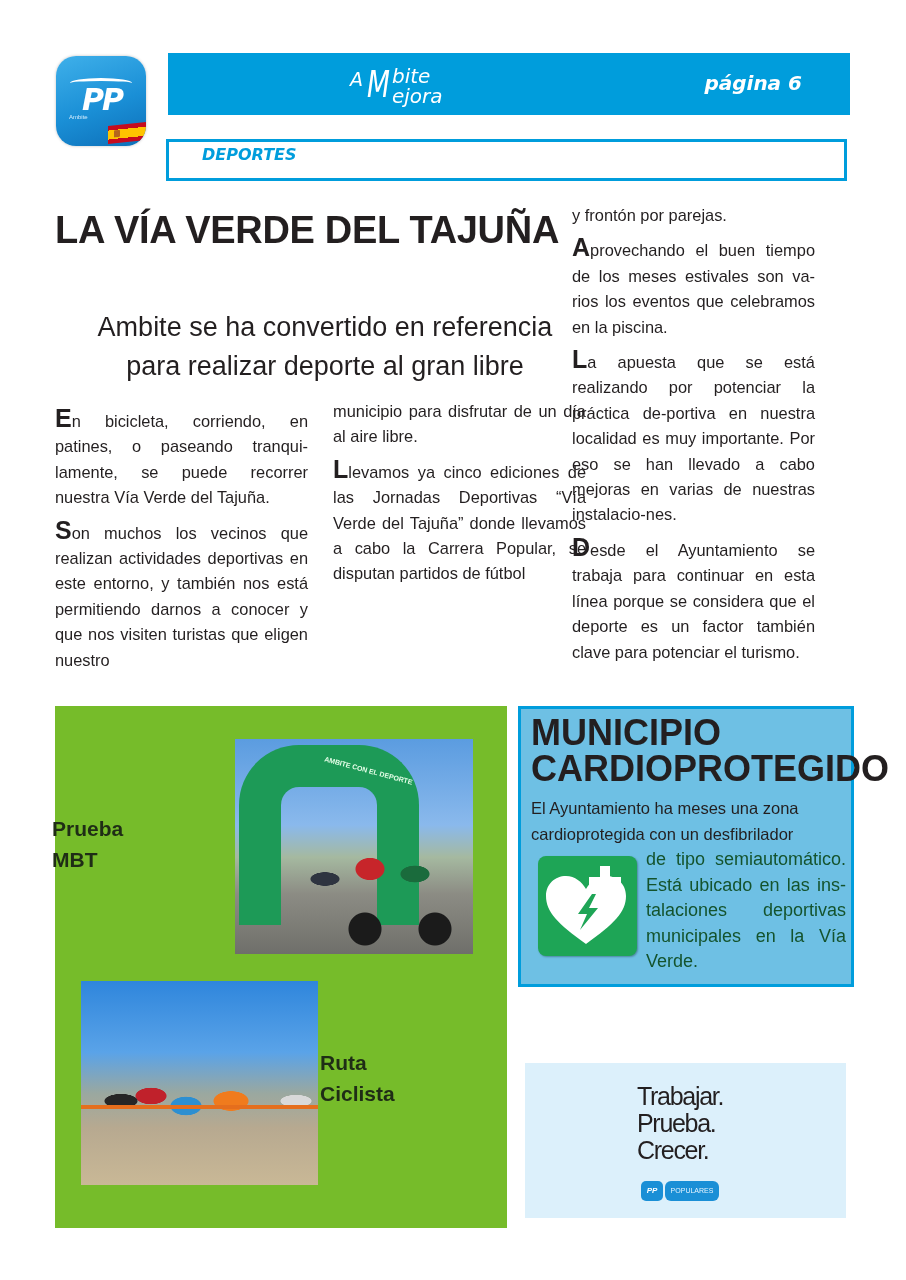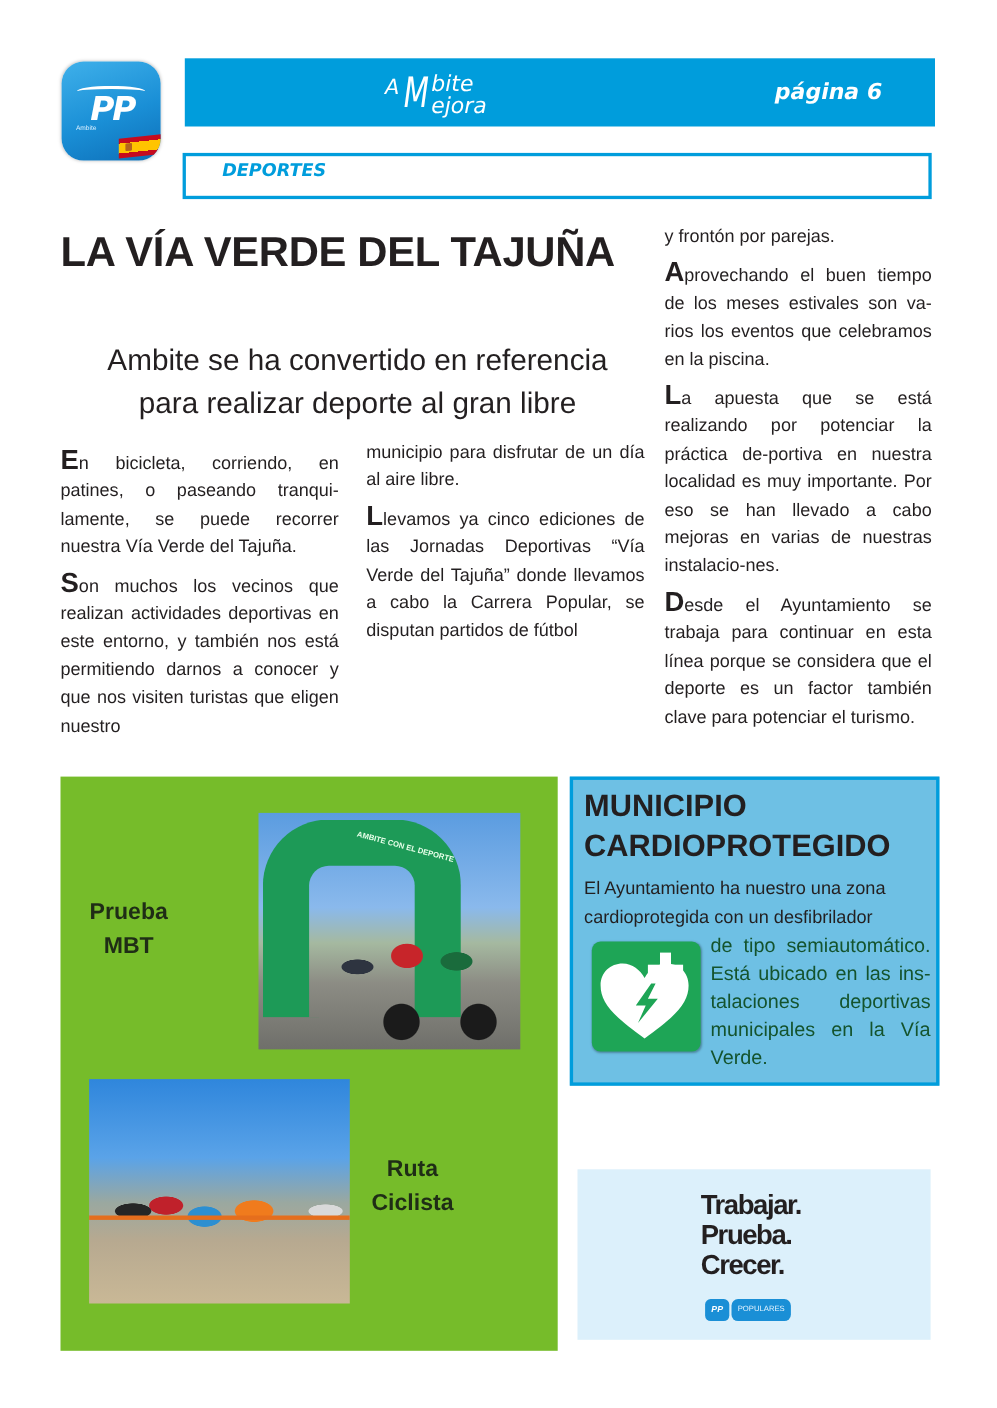--- a/index.html
+++ b/index.html
@@ -77,21 +77,21 @@
 
     
     .col {
       position: absolute; font-family: "Liberation Sans", sans-serif; font-size: 16.4px; line-height: 25.4px;
       text-align: justify; color: #231f20; hyphens: manual;
     }
     .col p { margin-bottom: 9px; }
     .col .drop { font-weight: bold; font-size: 25px; line-height: 20px; }
     .col1 { left: 55px; top: 408px; width: 253px; }
     .col2 { left: 333px; top: 399px; width: 253px; }
-    .col3 { left: 604px; top: 203px; width: 243px; }
+    .col3 { left: 572px; top: 203px; width: 243px; }
 
     
     .green-box {
       position: absolute; left: 55px; top: 706px; width: 452px; height: 522px;
       background: #76bc2a;
     }
     .photo {
       position: absolute; overflow: hidden;
     }
     .photo1 {
@@ -125,34 +125,34 @@
     .photo2 .people {
       position: absolute; left: 0; top: 80px; width: 237px; height: 124px;
       background:
         radial-gradient(ellipse at 40px 40px, #262626 0 16px, transparent 17px),
         radial-gradient(ellipse at 70px 35px, #c0212b 0 15px, transparent 16px),
         radial-gradient(ellipse at 105px 45px, #2d8fd1 0 15px, transparent 16px),
         radial-gradient(ellipse at 150px 40px, #f07b1d 0 17px, transparent 18px),
         radial-gradient(ellipse at 215px 40px, #d9d9d9 0 15px, transparent 16px);
     }
     .green-label {
-      position: absolute; text-align: center; color: #1f2d16;
+      position: absolute; color: #1f2d16;
       font-family: "Liberation Sans", sans-serif; font-weight: bold; font-size: 21px; line-height: 31px;
     }
     .label1 { left: 52px; top: 813px; width: 130px; }
     .label2 { left: 320px; top: 1047px; width: 110px; }
 
     
     .cardio-box {
       position: absolute; left: 518px; top: 706px; width: 336px; height: 281px;
       background: #6ec0e4; border: 3px solid #009ddc;
     }
     .cardio-title {
       position: absolute; left: 10px; top: 6px; width: 320px;
-      font-family: "Liberation Sans", sans-serif; font-weight: bold; font-size: 28px; line-height: 36px; color: #231f20;
+      font-family: "Liberation Sans", sans-serif; font-weight: bold; font-size: 36px; line-height: 36px; color: #231f20;
     }
     .cardio-text1 {
       position: absolute; left: 10px; top: 87px; width: 316px;
       font-family: "Liberation Sans", sans-serif; font-size: 16.5px; line-height: 25.5px; color: #231f20;
     }
     .cardio-text2 {
       position: absolute; left: 125px; top: 138px; width: 200px; text-align: justify;
       font-family: "Liberation Sans", sans-serif; font-size: 18px; line-height: 25.5px; color: #14532d;
     }
     .aed-icon {
@@ -160,21 +160,21 @@
       background: #1ea556; border-radius: 8px; box-shadow: 1px 1px 2px rgba(0,0,0,0.3);
     }
 
     
     .slogan-box {
       position: absolute; left: 525px; top: 1063px; width: 321px; height: 155px;
       background: #dcf0fb;
     }
     .slogan {
       position: absolute; left: 112px; top: 20px;
-      font-family: "Liberation Sans", sans-serif; font-weight: bold; font-size: 25px; line-height: 27px;
+      font-family: "Liberation Sans", sans-serif; font-weight: normal; font-size: 25px; line-height: 27px;
       color: #231f20; letter-spacing: -1.3px;
     }
     .pp-mini {
       position: absolute; left: 116px; top: 118px; width: 22px; height: 20px; border-radius: 5px;
       background: #1a8fd6; color: #fff; font-size: 8px; font-weight: bold; font-style: italic;
       text-align: center; line-height: 20px;
     }
     .populares-badge {
       position: absolute; left: 140px; top: 118px; width: 54px; height: 20px; border-radius: 6px;
       background: #1a8fd6; color: #e5f4ff; font-size: 7px; text-align: center; line-height: 20px;
@@ -247,21 +247,21 @@
 <div class="green-label label2">
   <div>Ruta</div>
   <div>Ciclista</div>
 </div>
 
 <div class="cardio-box">
   <div class="cardio-title">
     <div>MUNICIPIO</div>
     <div>CARDIOPROTEGIDO</div>
   </div>
-  <div class="cardio-text1">El Ayuntamiento ha nuestro una zona cardioprotegida  con un desfibrilador</div>
+  <div class="cardio-text1">El Ayuntamiento ha meses una zona cardioprotegida  con un desfibrilador</div>
   <div class="aed-icon">
     <svg width="99" height="100" viewBox="0 0 99 100">
       <rect x="62" y="10" width="10" height="32" fill="#ffffff"></rect>
       <rect x="51" y="21" width="32" height="10" fill="#ffffff"></rect>
       <path d="M48 88 C20 68 8 56 8 40 C8 28 17 20 28 20 C37 20 44 26 48 33 C52 26 59 20 68 20 C79 20 88 28 88 40 C88 56 76 68 48 88 Z" fill="#ffffff"></path>
       <path d="M54 38 L40 58 L49 58 L42 74 L60 52 L51 52 L58 38 Z" fill="#1ea556"></path>
     </svg>
   </div>
   <div class="cardio-text2">de tipo semiautomático. Está ubicado en las ins-talaciones deportivas municipales en la Vía Verde.</div>
 </div>

